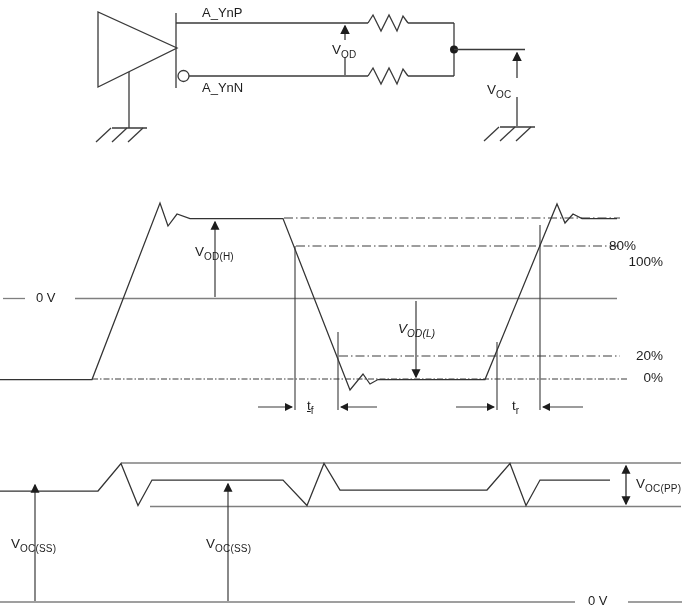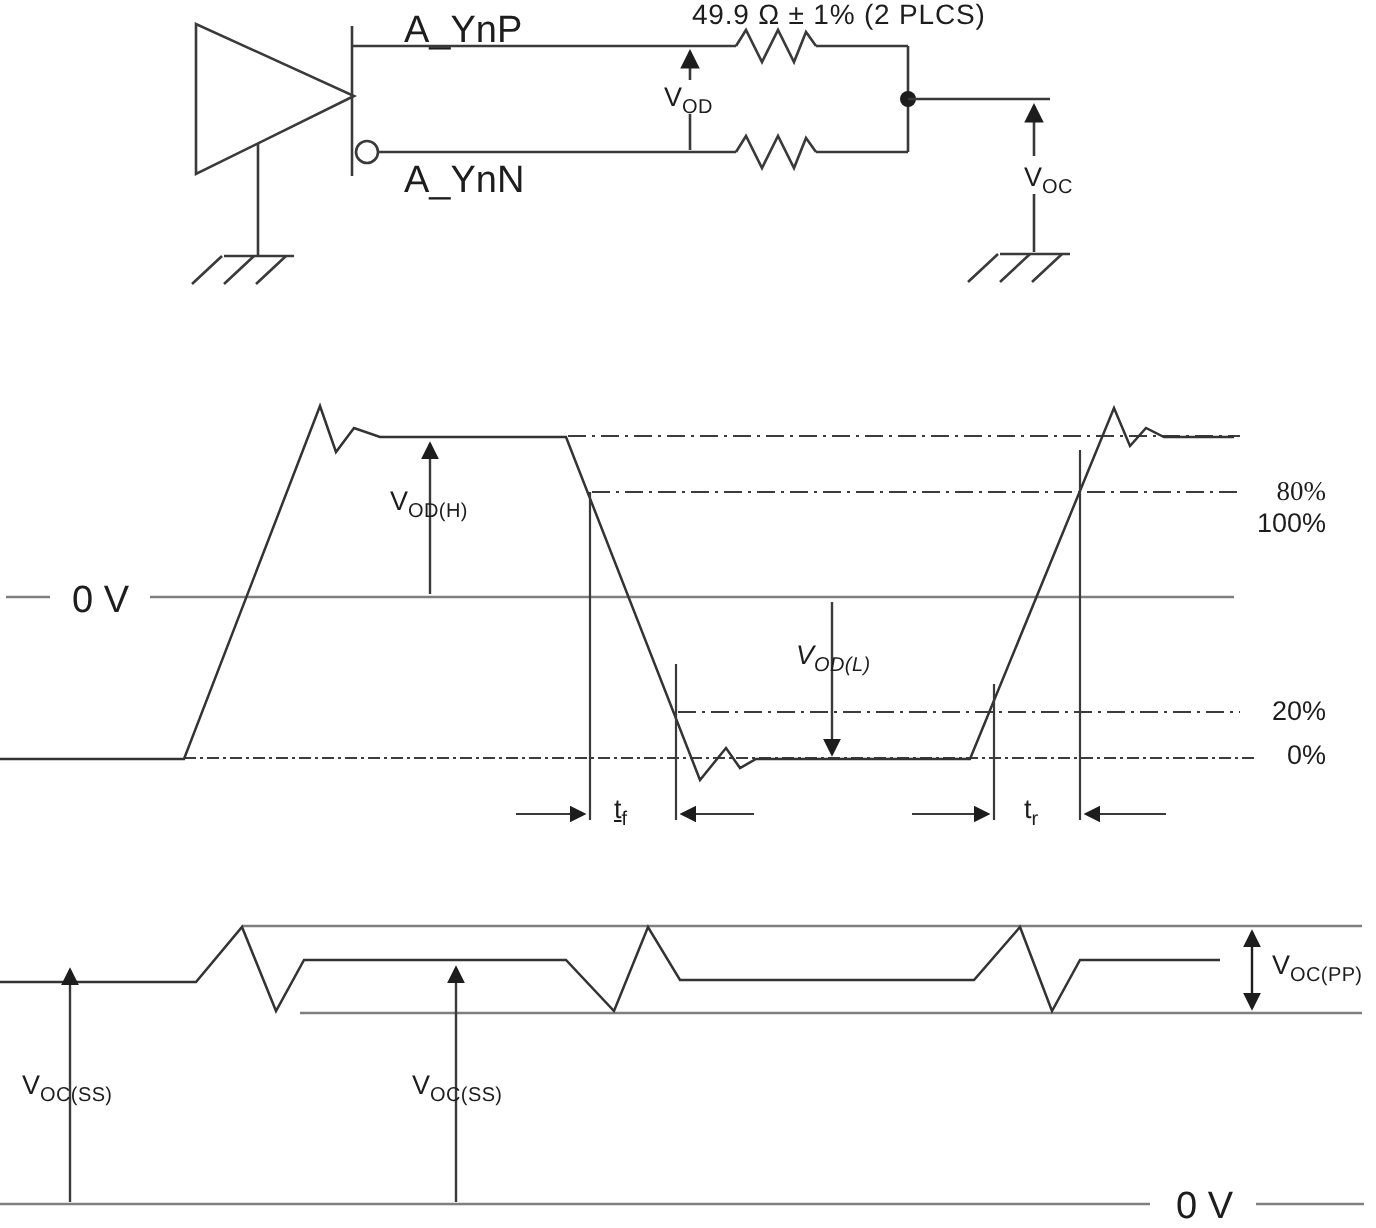--- a/index.html
+++ b/index.html
@@ -4,21 +4,21 @@
 <style>
   html,body{margin:0;padding:0;background:#fff;}
   .stage{
     position:relative;width:688px;height:614px;background:#ffffff;overflow:hidden;
     font-family:"Liberation Sans", sans-serif;color:#222;
   }
   .stage svg{position:absolute;left:0;top:0;}
   .lbl{position:absolute;white-space:nowrap;line-height:1;color:#1d1d1d;}
   .lbl .base{font-size:13.5px;}
   .lbl .sub{font-size:10px;vertical-align:-3.5px;letter-spacing:0.2px;}
-  .f13{font-size:19px;}
+  .f13{font-size:13px;}
   .f14{font-size:14px;letter-spacing:0.4px;}
   .pct{width:48px;text-align:right;font-size:13.5px;}
 </style>
 </head>
 <body>
 
 <div class="stage">
 
   <svg width="688" height="614" viewBox="0 0 688 614">
     <defs>
@@ -120,31 +120,30 @@
 
       <g stroke="#7f7f7f" stroke-width="1.3">
         <line x1="0" y1="602" x2="575" y2="602"></line>
         <line x1="628" y1="602" x2="682" y2="602"></line>
       </g>
     </g>
   </svg>
 
   <div class="lbl f13" style="left:202px;top:6px;">A_YnP</div>
   <div class="lbl f13" style="left:202px;top:81px;">A_YnN</div>
-  <div class="lbl f14" style="left:346px;top:0px;">49.9 Ω ±  1% (2 PLCS)</div>
   <div class="lbl" style="left:332px;top:41px;">
     <span class="base">V</span><span class="sub">OD</span>
   </div>
-  <div class="lbl" style="left:512px;top:81px;">
+  <div class="lbl" style="left:487px;top:81px;">
     <span class="base">V</span><span class="sub">OC</span>
   </div>
 
   <div class="lbl f13" style="left:36px;top:291px;">0 V</div>
   <div class="lbl pct" style="left:615px;top:211px;margin-top:44px;">100%</div>
-  <div class="lbl pct" style="left:615px;top:239px;font-family:Liberation Serif, serif;">80%</div>
+  <div class="lbl pct" style="left:588px;top:239px;">80%</div>
   <div class="lbl pct" style="left:615px;top:349px;">20%</div>
   <div class="lbl pct" style="left:615px;top:371px;">0%</div>
   <div class="lbl" style="left:195px;top:243px;">
     <span class="base">V</span><span class="sub">OD(H)</span>
   </div>
   <div class="lbl" style="left:398px;top:320px;font-style:italic;">
     <span class="base">V</span><span class="sub">OD(L)</span>
   </div>
   <div class="lbl" style="left:307px;top:397px;text-decoration:underline;">
     <span class="base">t</span><span class="sub">f</span>

